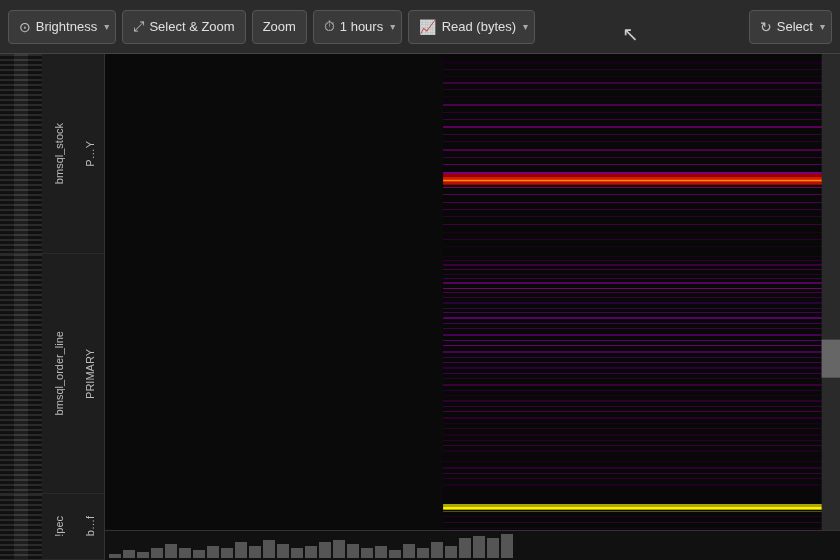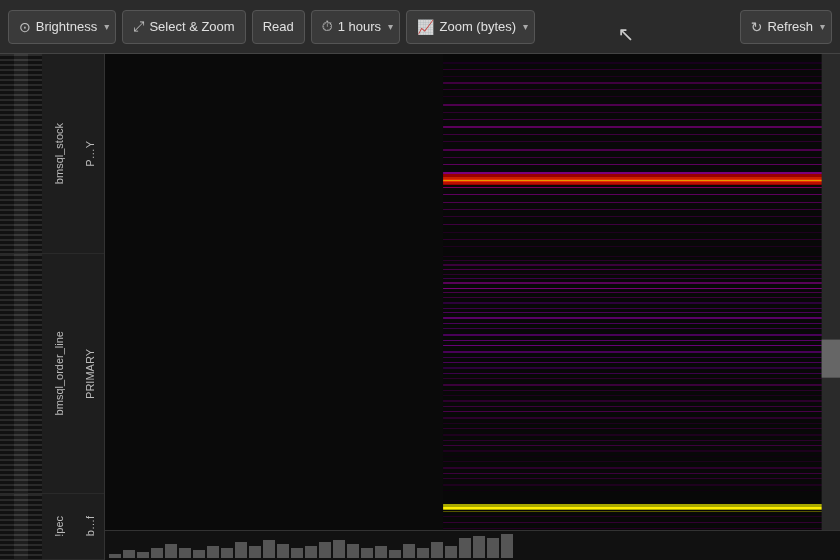--- a/index.html
+++ b/index.html
@@ -178,42 +178,42 @@
     <span>Brightness</span>
     <span class="btn-arrow">▾</span>
   </button>
 
   <button class="toolbar-btn">
     <span class="toolbar-icon">⤢</span>
     <span>Select &amp; Zoom</span>
   </button>
 
   <button class="toolbar-btn">
-    <span>Read</span>
+    <span>Zoom</span>
   </button>
 
   <button class="toolbar-btn with-arrow">
     <span class="toolbar-icon">⏱</span>
     <span>1 hours</span>
     <span class="btn-arrow">▾</span>
   </button>
 
   <button class="toolbar-btn with-arrow">
     <span class="toolbar-icon">📈</span>
-    <span>Zoom (bytes)</span>
+    <span>Read (bytes)</span>
     <span class="btn-arrow">▾</span>
   </button>
 
   <div class="cursor-area">
     <span class="cursor-icon">↖</span>
   </div>
 
   <button class="toolbar-btn with-arrow">
     <span class="toolbar-icon">↻</span>
-    <span>Refresh</span>
+    <span>Select</span>
     <span class="btn-arrow">▾</span>
   </button>
 
 </div>
 
 <div class="main">
 
   <div class="labels-panel">
 
     <div class="label-row" style="height: 200px; flex: none;">

